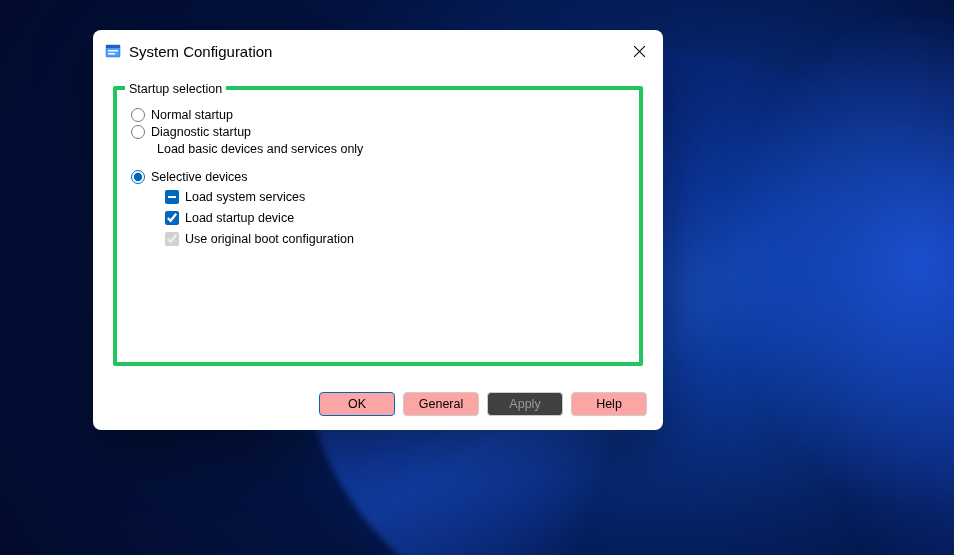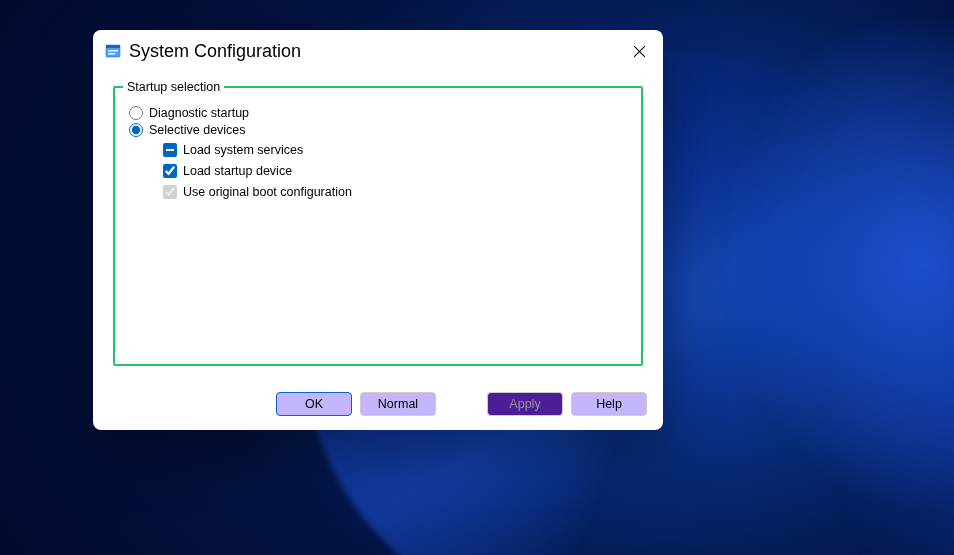--- a/index.html
+++ b/index.html
@@ -79,21 +79,21 @@
       align-items: center;
       justify-content: center;
     }
 
     .titlebar-icon svg {
       width: 16px;
       height: 16px;
     }
 
     .titlebar-text {
-      font-size: 18px;
+      font-size: 15px;
       color: #000;
       text-align: right;
     }
 
     .close-btn {
       position: absolute;
       right: 8px;
       top: 50%;
       transform: translateY(-50%);
       width: 32px;
@@ -139,21 +139,21 @@
     }
 
     .tab-content {
       flex: 1;
       padding: 14px 20px;
       display: flex;
       flex-direction: column;
     }
 
     .groupbox {
-      border: 2px solid #22c55e;
+      border: 4px solid #22c55e;
       border-radius: 2px;
       position: relative;
       padding: 18px 14px 14px 14px;
       flex: 1;
     }
 
     .groupbox-legend {
       position: absolute;
       top: -8px;
       left: 8px;
@@ -252,35 +252,34 @@
       justify-content: flex-end;
       gap: 8px;
       padding: 12px 16px 14px 16px;
     }
 
     .btn {
       min-width: 76px;
       height: 24px;
       font-size: 12.5px;
       border: 1px solid #cccccc;
-      background: #c4b5fd;
+      background: #fca5a5;
       border-radius: 4px;
       cursor: pointer;
       color: #000;
     }
 
     .btn.default {
       border: 1.5px solid #0067c0;
     }
 
     .btn:disabled {
       color: #999;
       cursor: default;
-      background: #4c1d95;
-      margin-left: 43px;
+      background: #404040;
     }
   </style>
 </head>
 <body>
 
 <div class="dialog">
 
   <div class="titlebar">
     <span class="titlebar-icon">
       <svg viewBox="0 0 16 16">
@@ -297,25 +296,30 @@
         <line x1="10" y1="0" x2="0" y2="10" stroke="currentColor" stroke-width="1"></line>
       </svg>
     </div>
   </div>
 
 
   <div class="tab-content">
     <div class="groupbox">
       <span class="groupbox-legend">Startup selection</span>
 
+      <div class="radio-row">
+        <input type="radio" name="startup" id="r0" style="">
+        <label for="r0">Normal startup</label>
+      </div>
 
       <div class="radio-row">
         <input type="radio" name="startup" id="r1" style="">
         <label for="r1">Diagnostic startup</label>
       </div>
+      <div class="radio-desc">Load basic devices and services only</div>
 
       <div class="radio-row">
         <input type="radio" name="startup" id="r2" checked="" style="">
         <label for="r2">Selective devices</label>
       </div>
 
       <div class="check-area">
         <div class="check-row">
           <span class="check-indeterminate"></span>
           <label>Load system services</label>
@@ -328,18 +332,18 @@
           <input type="checkbox" checked="" disabled="" id="c2" style="">
           <label for="c2">Use original boot configuration</label>
         </div>
       </div>
 
     </div>
   </div>
 
   <div class="button-row">
     <button class="btn default">OK</button>
-    <button class="btn">Normal</button>
+    <button class="btn">General</button>
     <button class="btn" disabled="">Apply</button>
     <button class="btn">Help</button>
   </div>
 
 </div>
 
 </body></html>

